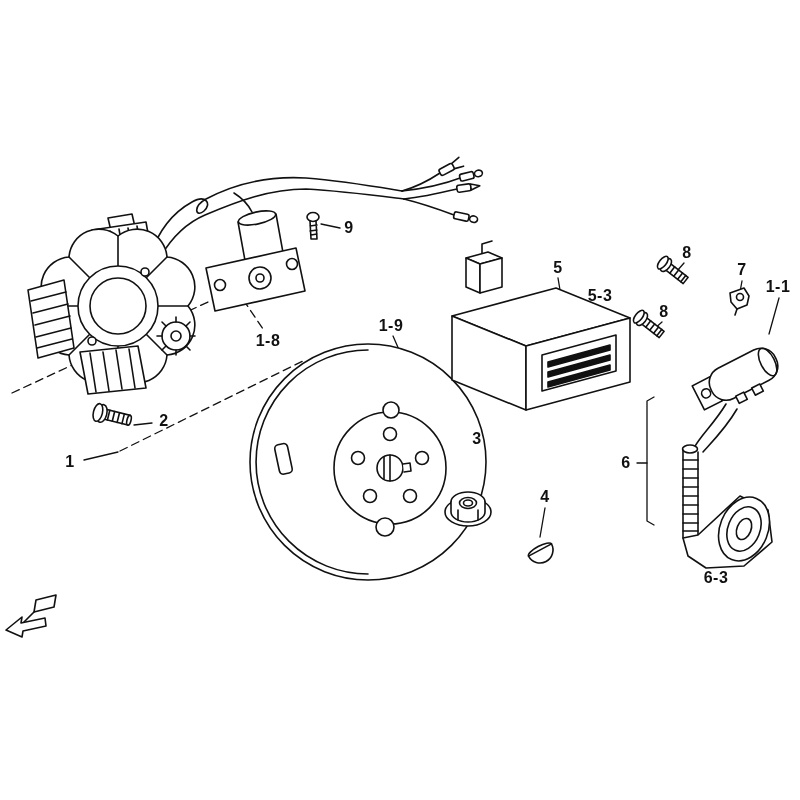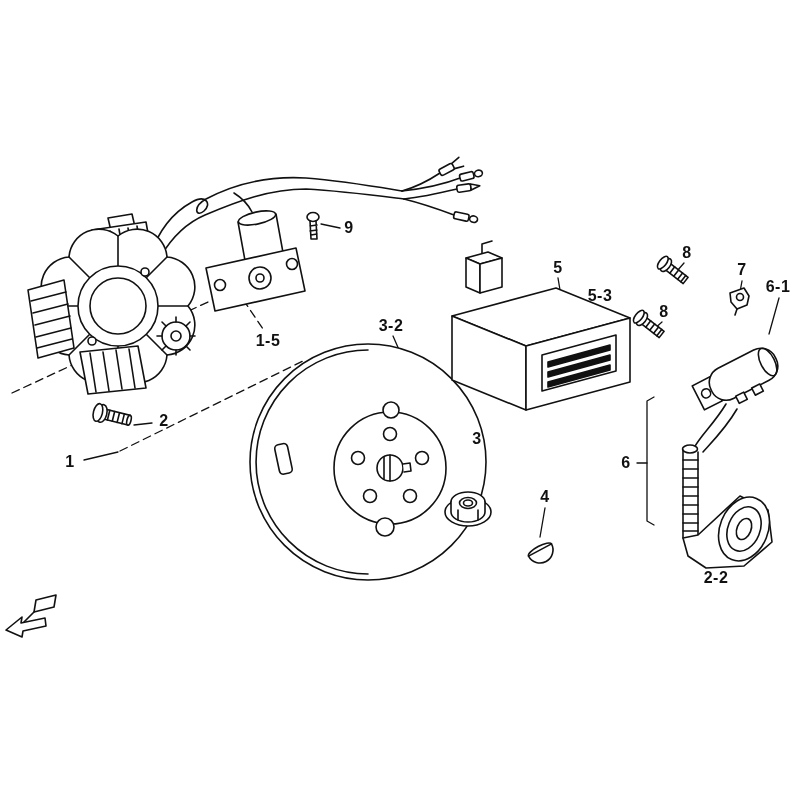--- a/index.html
+++ b/index.html
@@ -209,28 +209,28 @@
       <g>
         <path d="M 36 600 L 56 595 L 54 607 L 34 612 Z" fill="#fff"></path>
         <path d="M 34 612 L 24 622"></path>
         <path d="M 6 630 L 22 617 L 21 623 L 45 618 L 46 626 L 23 631 L 22 637 Z" fill="#fff"></path>
       </g>
 
     </g>
   </svg>
 
   <div class="callout" style="left:70px;top:462px">1</div>
-  <div class="callout" style="left:268px;top:341px">1-5</div>
-  <div class="callout" style="left:391px;top:326px">3-2</div>
+  <div class="callout" style="left:268px;top:341px">1-8</div>
+  <div class="callout" style="left:391px;top:326px">1-9</div>
   <div class="callout" style="left:164px;top:421px">2</div>
   <div class="callout" style="left:477px;top:439px">3</div>
   <div class="callout" style="left:545px;top:497px">4</div>
   <div class="callout" style="left:558px;top:268px">5</div>
   <div class="callout" style="left:600px;top:296px">5-3</div>
   <div class="callout" style="left:626px;top:463px">6</div>
-  <div class="callout" style="left:778px;top:287px">6-1</div>
-  <div class="callout" style="left:716px;top:578px">2-2</div>
+  <div class="callout" style="left:778px;top:287px">1-1</div>
+  <div class="callout" style="left:716px;top:578px">6-3</div>
   <div class="callout" style="left:742px;top:270px">7</div>
   <div class="callout" style="left:687px;top:253px">8</div>
   <div class="callout" style="left:664px;top:312px">8</div>
   <div class="callout" style="left:349px;top:228px">9</div>
 
 </div>
 
 </body></html>

